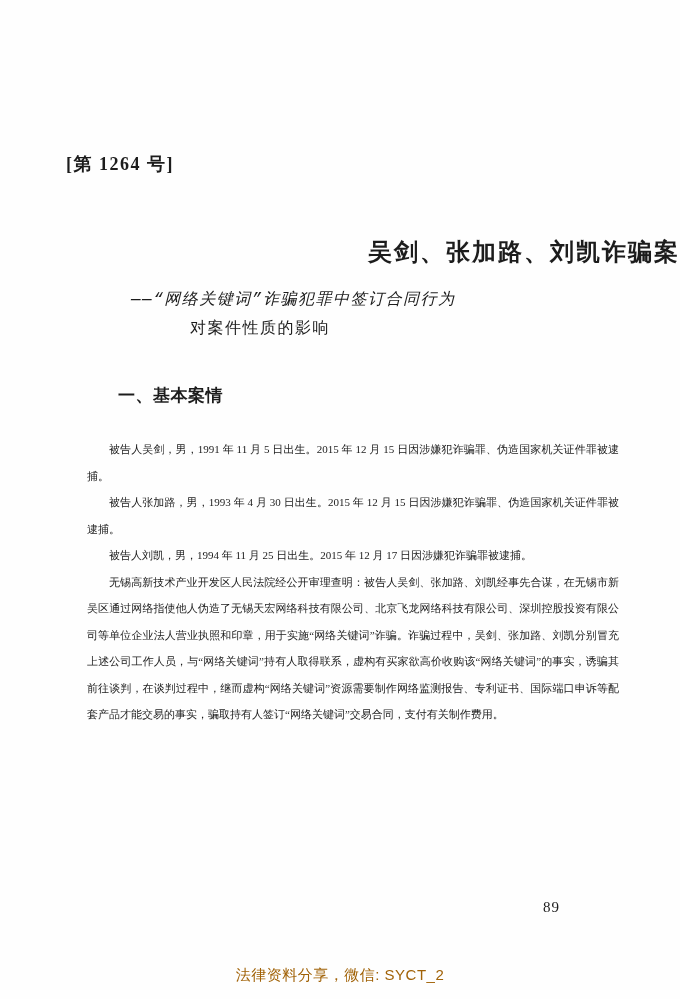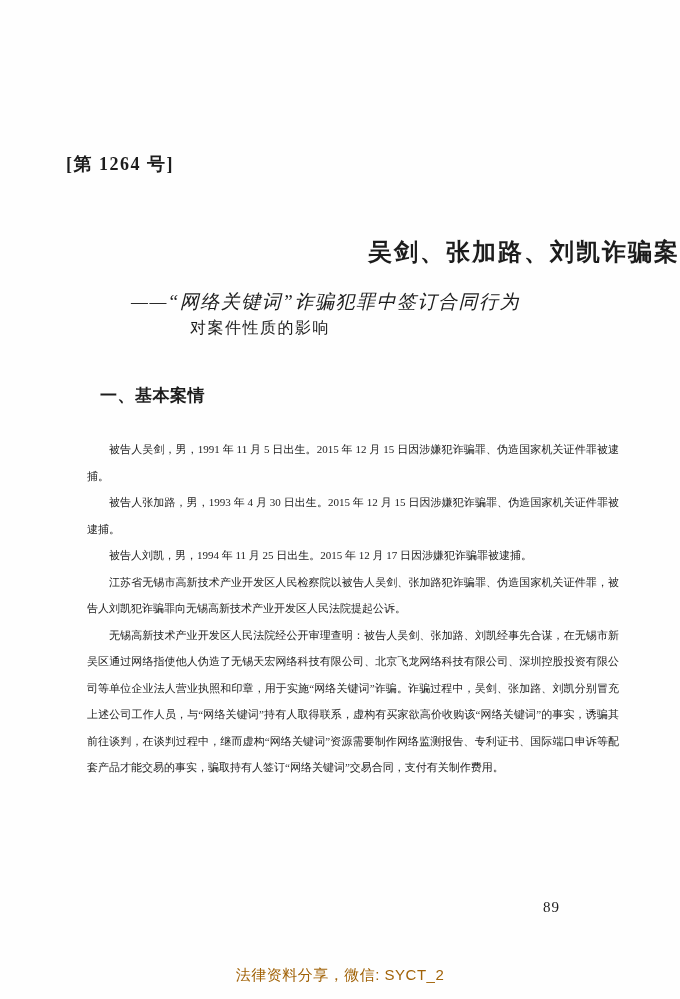--- a/index.html
+++ b/index.html
@@ -38,36 +38,37 @@
     margin: 0;
     text-align: right;
     font-size: 24px;
     font-weight: bold;
     letter-spacing: 2px;
   }
   .subtitle-line1 {
     position: absolute;
     left: 131px;
     top: 289px;
-    font-size: 19px;
+    font-size: 16px;
     font-style: italic;
     letter-spacing: 1.5px;
     white-space: nowrap;
+    font-family: Liberation Mono, monospace;
   }
   .subtitle-line2 {
     position: absolute;
     left: 190px;
     top: 318px;
     font-size: 16px;
     letter-spacing: 1.5px;
     white-space: nowrap;
   }
   .section-heading {
     position: absolute;
-    left: 100px;
+    left: 118px;
     top: 384px;
     margin: 0;
     font-size: 17px;
     font-weight: bold;
     letter-spacing: 0.5px;
   }
   .body-text {
     position: absolute;
     left: 75px;
     top: 436px;
@@ -112,21 +113,20 @@
   <div class="subtitle-line1">——“网络关键词”诈骗犯罪中签订合同行为</div>
 
   <div class="subtitle-line2">对案件性质的影响</div>
 
   <h2 class="section-heading">一、基本案情</h2>
 
   <div class="body-text" id="paragraphs">
       <p>被告人吴剑，男，1991 年 11 月 5 日出生。2015 年 12 月 15 日因涉嫌犯诈骗罪、伪造国家机关证件罪被逮捕。</p>
       <p>被告人张加路，男，1993 年 4 月 30 日出生。2015 年 12 月 15 日因涉嫌犯诈骗罪、伪造国家机关证件罪被逮捕。</p>
       <p>被告人刘凯，男，1994 年 11 月 25 日出生。2015 年 12 月 17 日因涉嫌犯诈骗罪被逮捕。</p>
-      <p>江苏省无锡市高新技术产业开发区人民检察院以被告人吴剑、张加路犯诈骗罪、伪造国家机关证件罪，被告人刘凯犯诈骗罪向无锡高新技术产业开发区人民法院提起公诉。</p>
       <p>无锡高新技术产业开发区人民法院经公开审理查明：被告人吴剑、张加路、刘凯经事先合谋，在无锡市新吴区通过网络指使他人伪造了无锡天宏网络科技有限公司、北京飞龙网络科技有限公司、深圳控股投资有限公司等单位企业法人营业执照和印章，用于实施“网络关键词”诈骗。诈骗过程中，吴剑、张加路、刘凯分别冒充上述公司工作人员，与“网络关键词”持有人取得联系，虚构有买家欲高价收购该“网络关键词”的事实，诱骗其前往谈判，在谈判过程中，继而虚构“网络关键词”资源需要制作网络监测报告、专利证书、国际端口申诉等配套产品才能交易的事实，骗取持有人签订“网络关键词”交易合同，支付有关制作费用。</p>
     </div>
 
   <div class="page-number">89</div>
 
   <div class="footer-watermark">法律资料分享，微信: SYCT_2</div>
 
 </div>
 
 </body></html>

